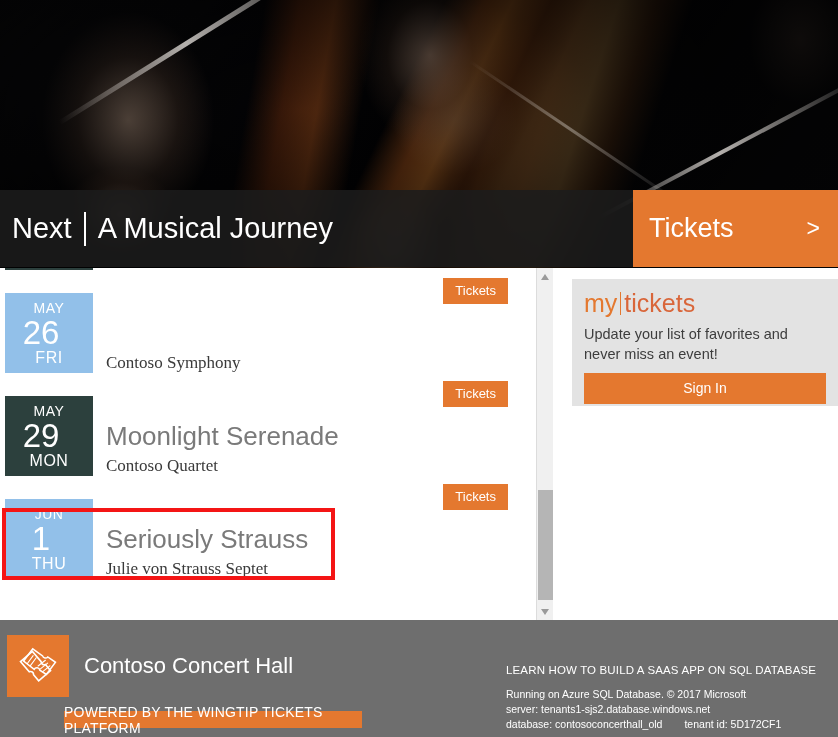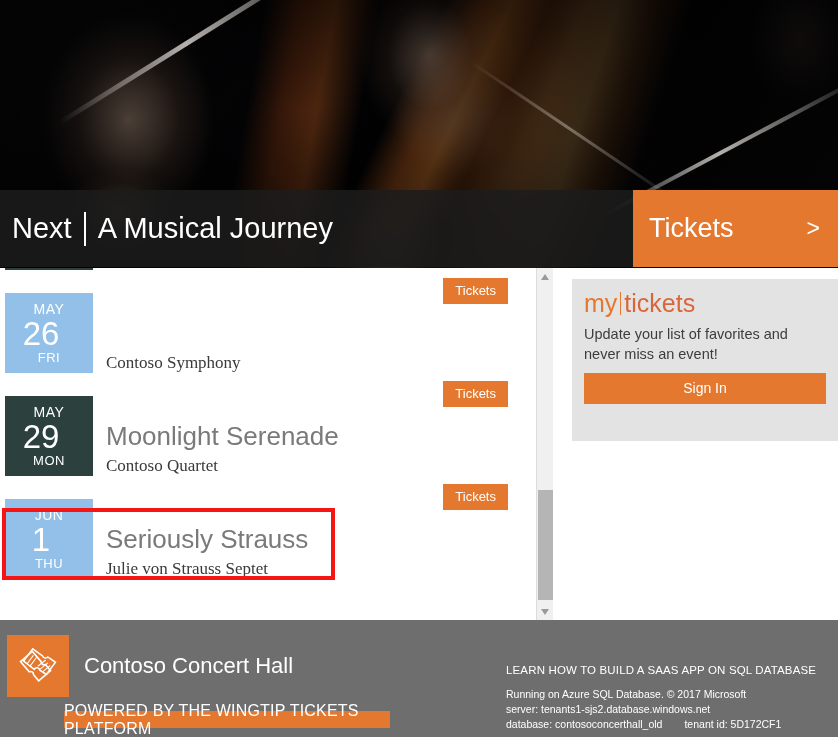--- a/index.html
+++ b/index.html
@@ -111,21 +111,21 @@
     width: 88px; height: 80px;
     margin-left: 5px;
     flex: none;
     display: flex; flex-direction: column;
     align-items: center; justify-content: center;
     color: #ffffff;
     line-height: 1;
   }
   .date-tile .m { font-size: 14px; letter-spacing: 0.5px; }
   .date-tile .d { font-size: 33px; font-weight: 300; margin: 1px 16px 1px 0; }
-  .date-tile .w { font-size: 13px; letter-spacing: 0.5px; }
+  .date-tile .w { font-size: 16px; letter-spacing: 0.5px; }
 
   .event-body {
     flex: 1 1 auto;
     padding-left: 13px;
     padding-top: 2px;
     min-width: 0;
   }
   .event-title {
     font-size: 26px;
     color: #7a7a7a;
@@ -180,21 +180,21 @@
   .sb-arrow.down { bottom: 0; }
   .sb-thumb {
     position: absolute; left: 1px;
     top: 222px; width: 15px; height: 110px;
     background: #b5b5b5;
   }
 
   
   .mytickets {
     position: absolute; left: 572px; top: 11px;
-    width: 266px; height: 162px;
+    width: 266px; height: 127px;
     background: #e3e3e3;
   }
   .mt-logo {
     font-size: 25px;
     padding: 10px 0 0 12px;
     display: flex; align-items: center;
     color: #e4782f;
     font-weight: 400;
   }
   .mt-logo .bar {
@@ -234,24 +234,24 @@
     display: flex; align-items: center; justify-content: center;
   }
   .footer-brand {
     position: absolute; left: 84px; top: 33px;
     color: #ffffff;
     font-size: 22px;
     font-weight: 400;
   }
   .powered {
     position: absolute; left: 64px; top: 711px;
-    width: 326px; height: 17px;
+    width: 298px; height: 17px;
     background: #e4782f;
     color: #ffffff;
-    font-size: 16px;
+    font-size: 14px;
     letter-spacing: 0.2px;
     display: flex; align-items: center; justify-content: center;
   }
   .footer-right {
     position: absolute; left: 506px; top: 18px;
     color: #ffffff;
   }
   .fr-head {
     font-size: 11.5px;
     letter-spacing: 0.15px;

